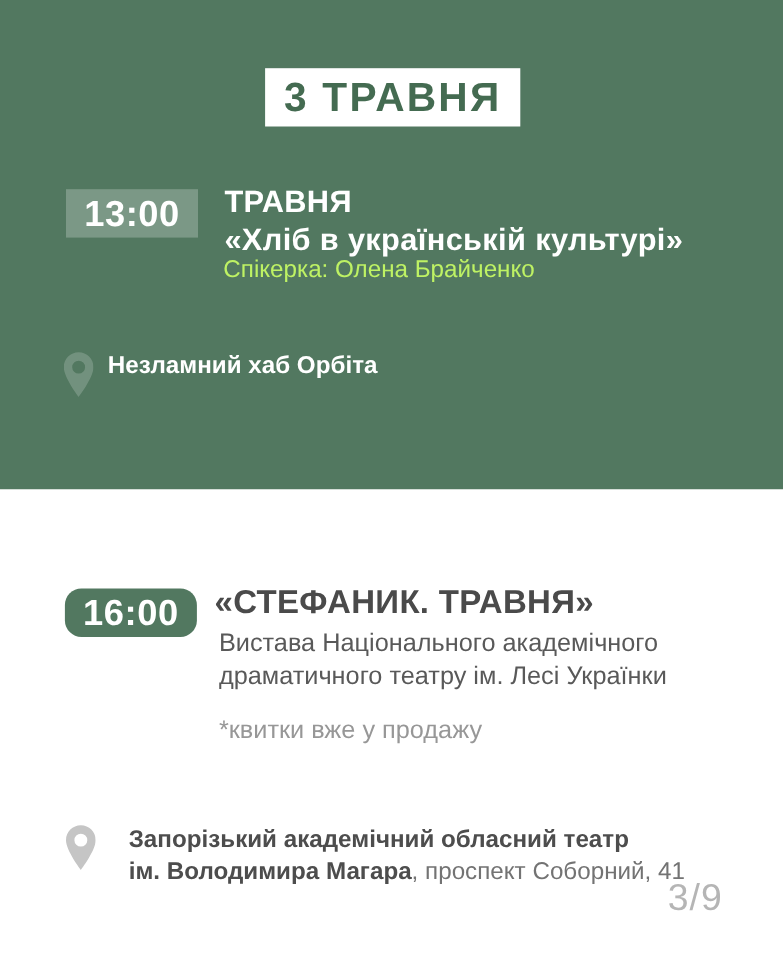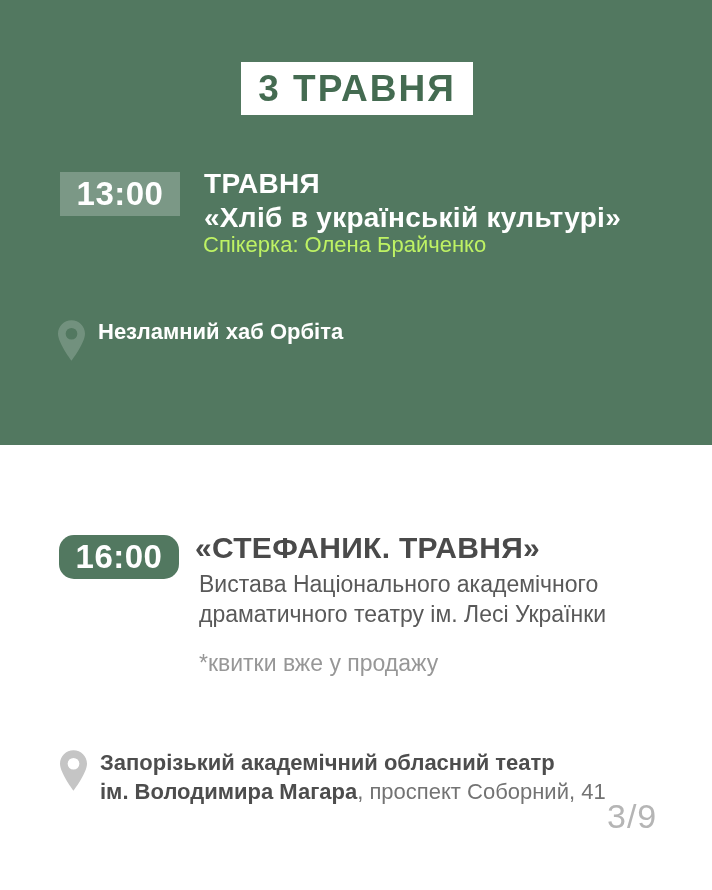--- a/index.html
+++ b/index.html
@@ -37,21 +37,21 @@
     color:#ffffff; font-weight:bold; font-size:28px; line-height:34px;
     letter-spacing:0.3px; white-space:nowrap;
   }
   .event1-subtitle {
     position:absolute; left:203px; top:232px;
     color:#bef264; font-size:22px; white-space:nowrap;
   }
 
   .location-row { position:absolute; display:flex; align-items:flex-start; }
   .location-row--green { left:58px; top:318px; }
-  .location-row--white { left:60px; top:748px; }
+  .location-row--white { left:60px; top:748px;gap:17px; }
   .pin { flex:0 0 auto; margin-top:2px; }
   .pin--green { color:rgba(255,255,255,0.19); }
   .pin--grey  { color:#c5c5c5; }
   .location-text { margin-left:13px; font-size:22px; line-height:28px; }
   .location-text--light { color:#ffffff; }
   .location-text--dark  { color:#4d4d4d; line-height:29px; }
   .loc-bold { font-weight:bold; }
   .loc-regular--light { color:#eef4ee; font-weight:normal; }
   .loc-regular--dark { color:#737373; font-weight:normal; }
 

